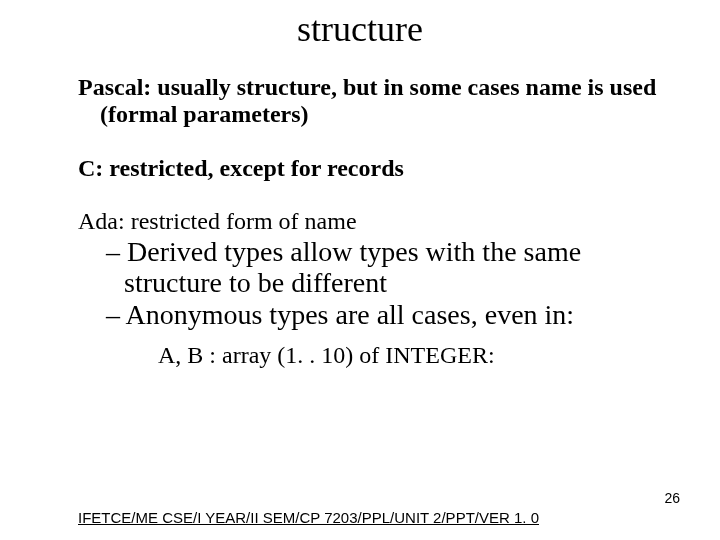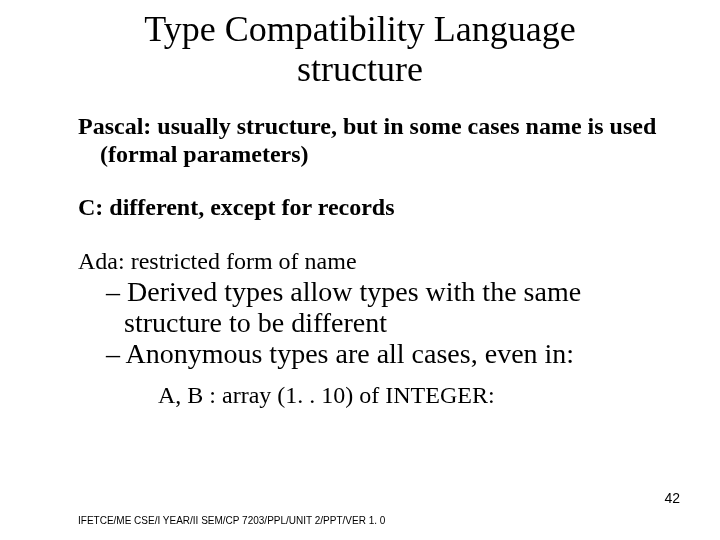--- a/index.html
+++ b/index.html
@@ -59,54 +59,54 @@
   }
   .code-line {
     margin-left: 80px;
     font-size: 24px;
     margin-top: 12px;
   }
   .footer {
     position: absolute;
     left: 78px;
     bottom: 14px;
-    font-size: 10px;
+    font-size: 15px;
     font-family: Arial, Helvetica, sans-serif;
+    text-decoration: underline;
   }
   .page-num {
     position: absolute;
     right: 40px;
     bottom: 34px;
     font-size: 14px;
     font-family: Arial, Helvetica, sans-serif;
   }
 </style>
 </head>
 <body>
 
 <div class="slide">
 
   <div class="title">
-    <div>Type Compatibility Language</div>
     <div>structure</div>
   </div>
 
   <div class="body">
 
     <div class="para">Pascal: usually structure, but in some cases name is used (formal parameters)</div>
 
-    <div class="para">C: different, except for records</div>
+    <div class="para">C: restricted, except for records</div>
 
     <div class="ada-block">
       <div class="ada-head">Ada: restricted form of name</div>
       <div class="sub">
         <div class="sub-item">– Derived types allow types with the same structure to be different</div>
         <div class="sub-item">– Anonymous types are all cases, even in:</div>
       </div>
       <div class="code-line">A, B : array (1. . 10) of INTEGER:</div>
     </div>
 
   </div>
 
-  <div class="page-num">42</div>
+  <div class="page-num">26</div>
   <div class="footer">IFETCE/ME CSE/I YEAR/II SEM/CP 7203/PPL/UNIT 2/PPT/VER 1. 0</div>
 
 </div>
 
 </body></html>

